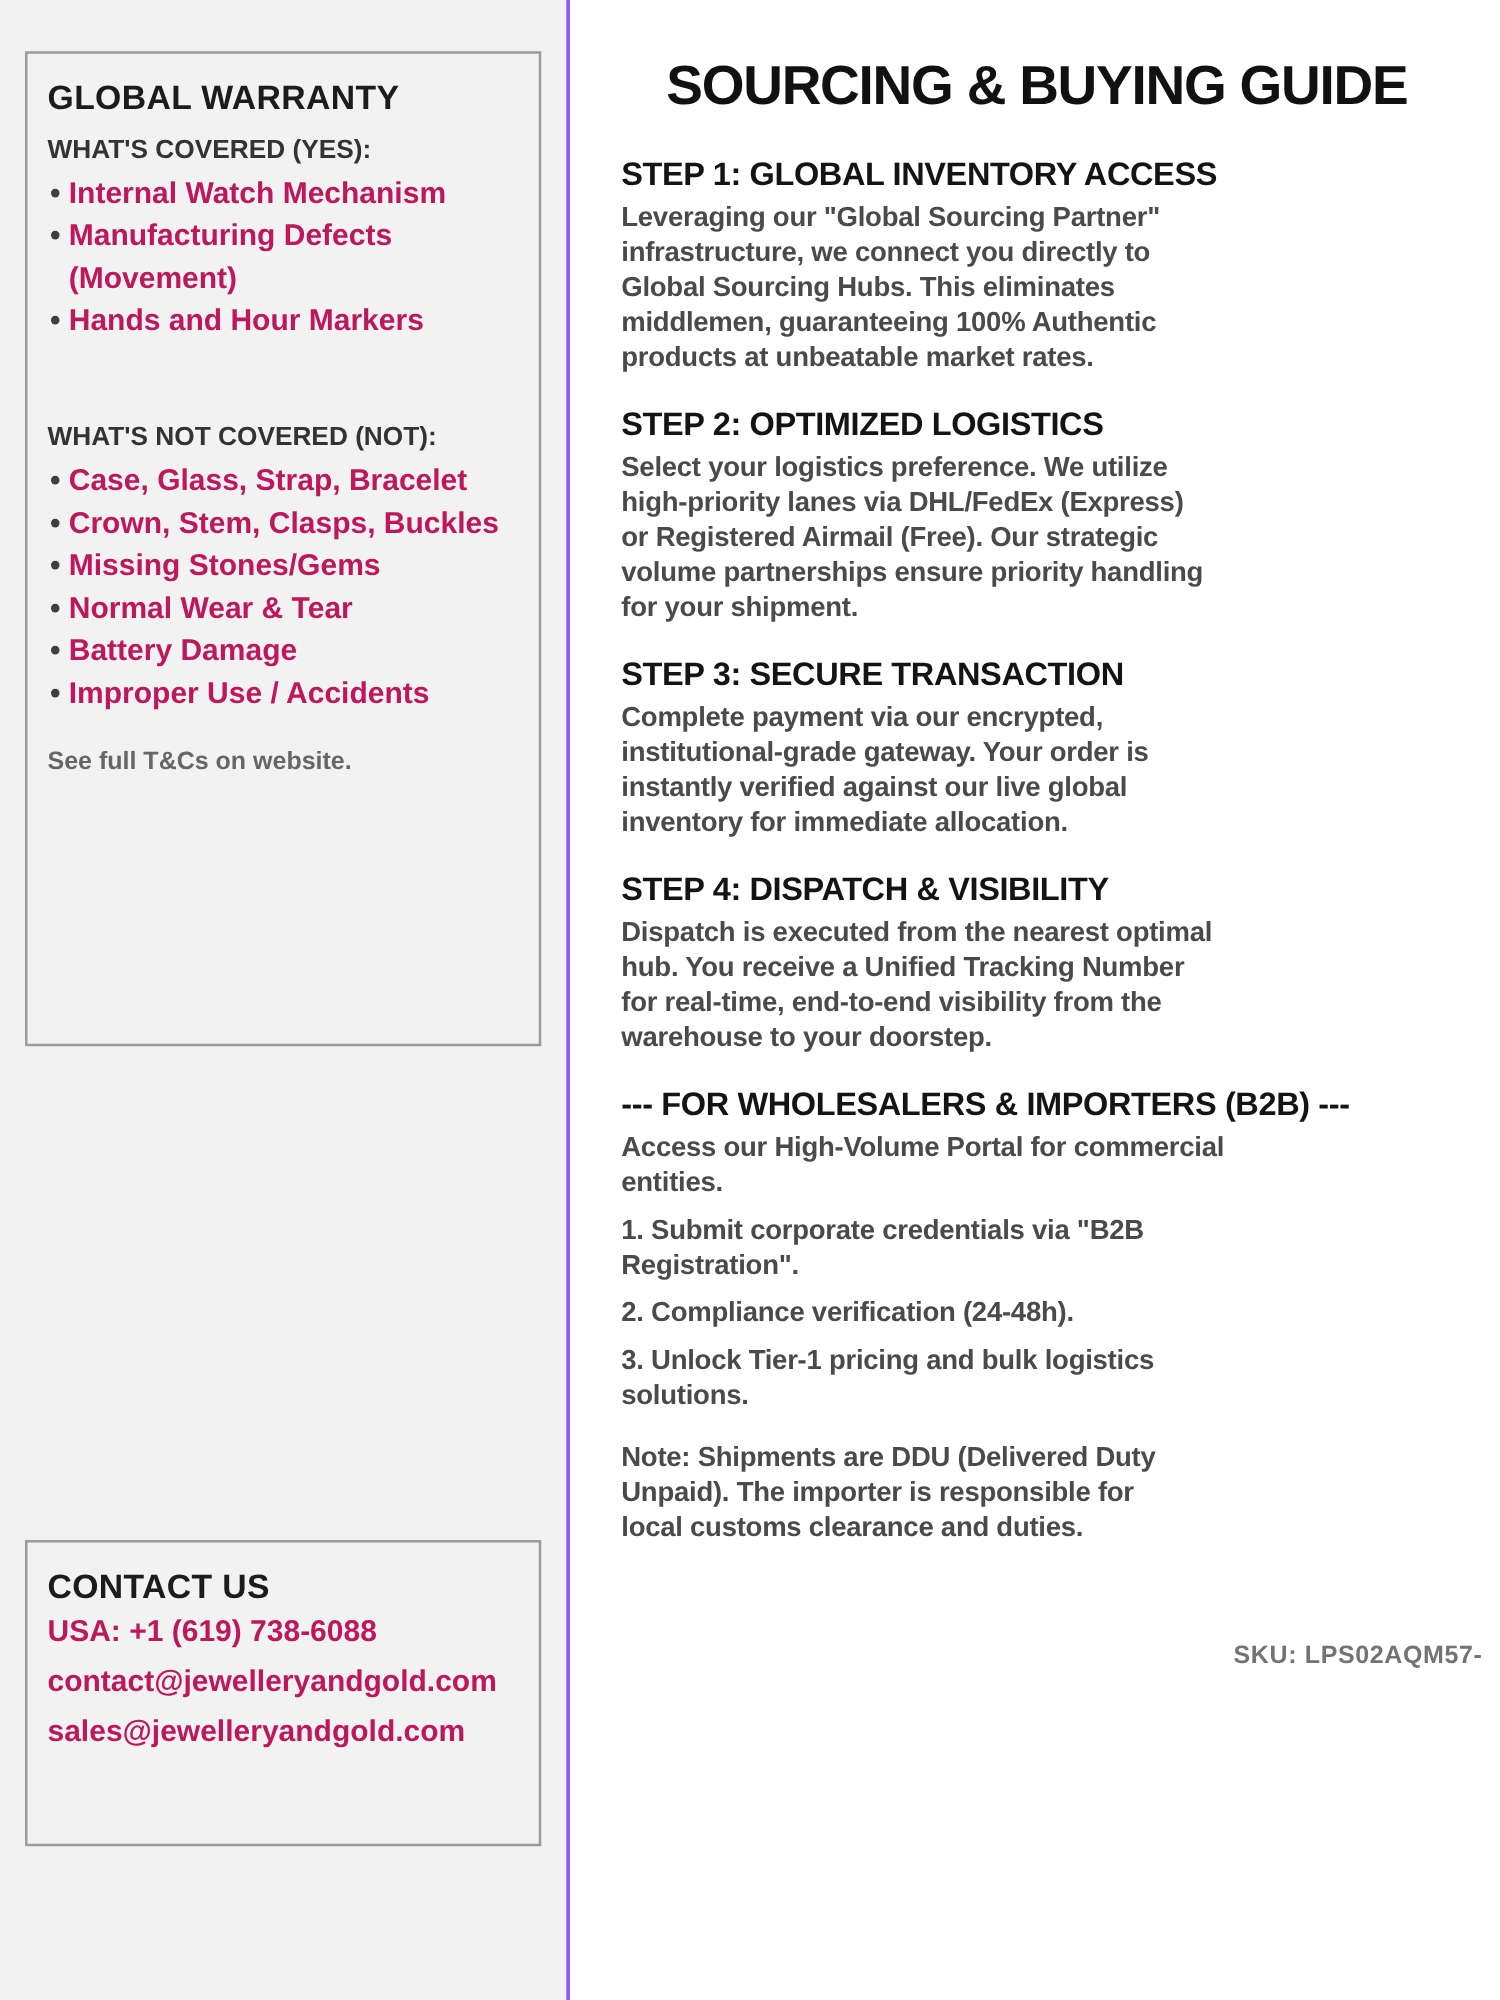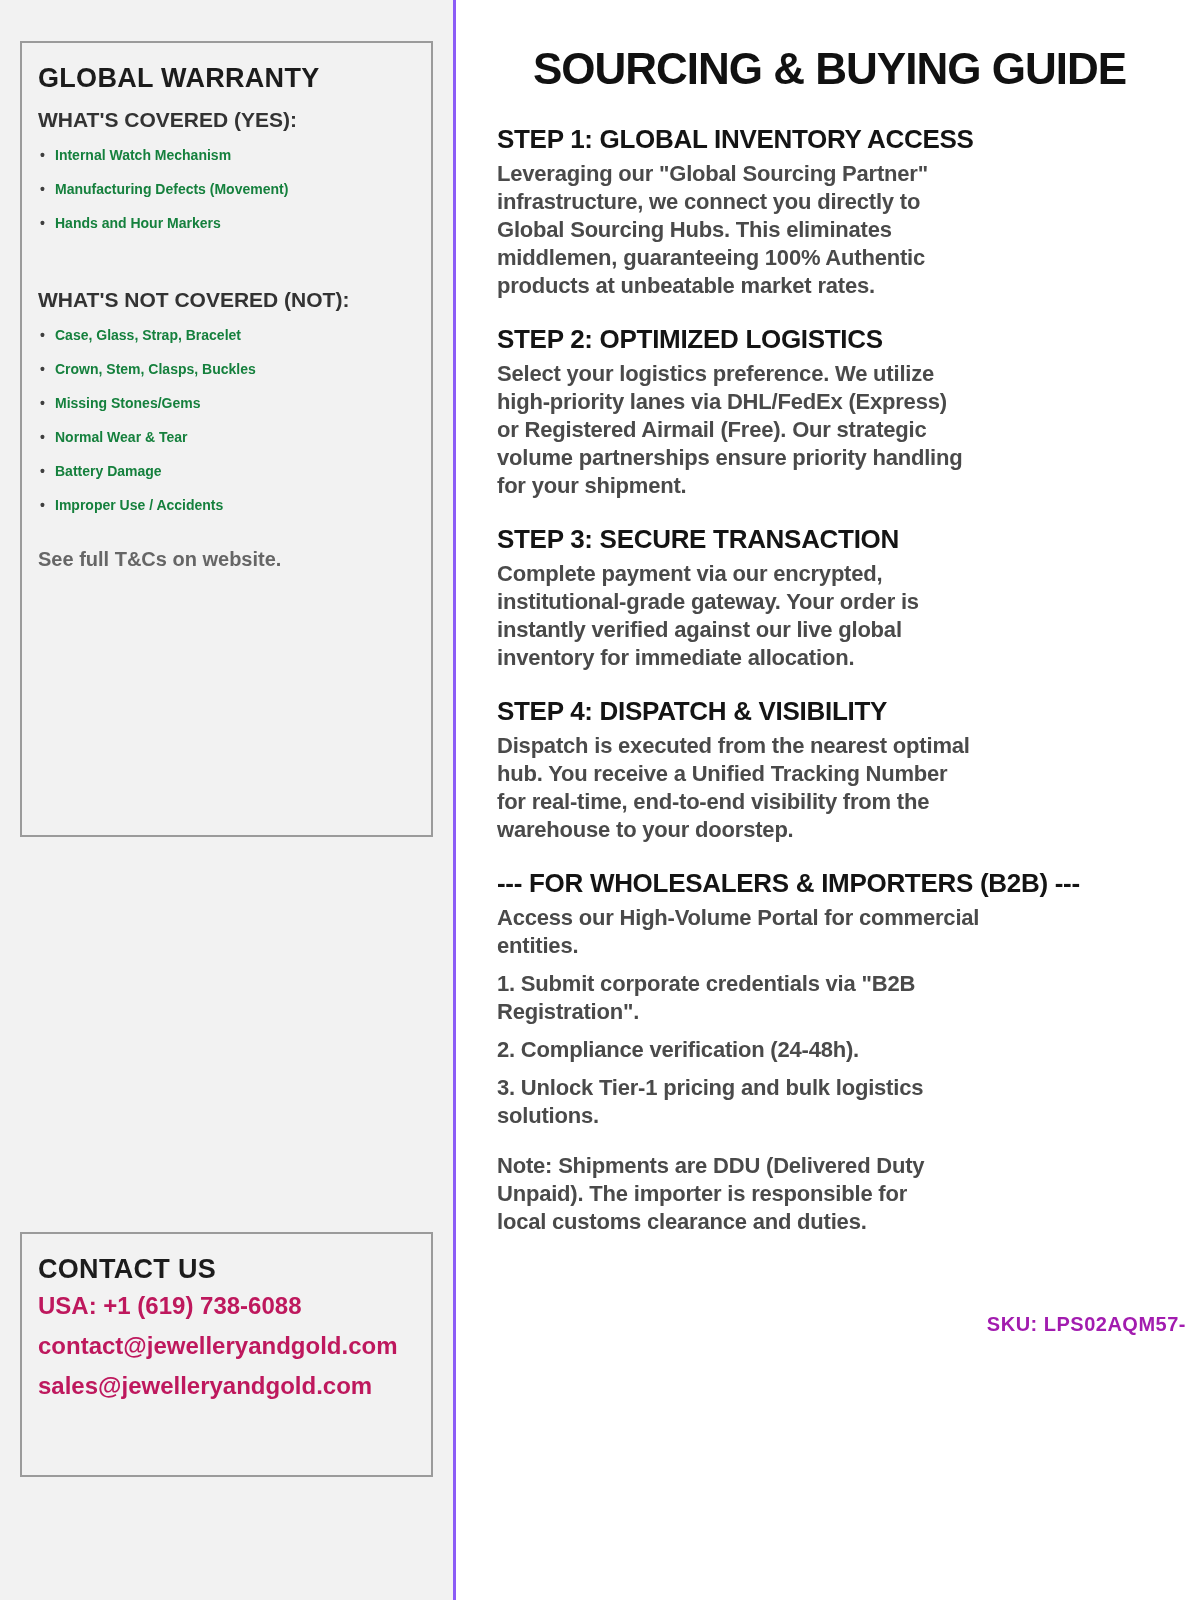--- a/index.html
+++ b/index.html
@@ -29,25 +29,25 @@
   .box-contact  { top: 1232px; height: 245px; }
 
   .box-title {
     font-size: 27px; font-weight: 700; color: #1c1c1c;
     letter-spacing: 0.3px; margin: 8px 0 10px;
   }
   .sub-heading {
     font-size: 21px; font-weight: 700; color: #333333;
     margin: 14px 0 6px;
   }
-  .sub-heading.gap { margin-top: 48px; }
+  .sub-heading.gap { margin-top: 64px; }
   .bullet-list { list-style: none; margin: 0; padding: 0; }
   .bullet-list li {
     position: relative;
-    font-size: 14px; font-weight: 700; color: #15803d;
+    font-size: 24px; font-weight: 700; color: #be185d;
     line-height: 34px; padding-left: 17px;
   }
   .bullet-list li::before {
     content: "\2022";
     position: absolute; left: 2px; color: #3f3f3f;
   }
   .footnote {
     font-size: 20px; font-weight: 700; color: #666666;
     margin: 26px 0 0;
   }
@@ -83,21 +83,21 @@
     font-size: 22px; font-weight: 700; color: #4a4a4a;
     letter-spacing: -0.2px; line-height: 28px;
     margin: 0; white-space: pre-wrap;
   }
   .b2b-item { margin-top: 10px; }
   .b2b-note { margin-top: 22px; }
 
   .sku {
     position: absolute; right: 14px; bottom: 16px;
     font-size: 20px; font-weight: 700;
-    color: #a21caf; letter-spacing: 0.5px;
+    color: #737373; letter-spacing: 0.5px;
   }
 </style>
 </head>
 <body>
 
 <aside class="sidebar">
 
   <section class="box box-warranty">
     <h2 class="box-title">GLOBAL WARRANTY</h2>
     <h3 class="sub-heading">WHAT'S COVERED (YES):</h3>

